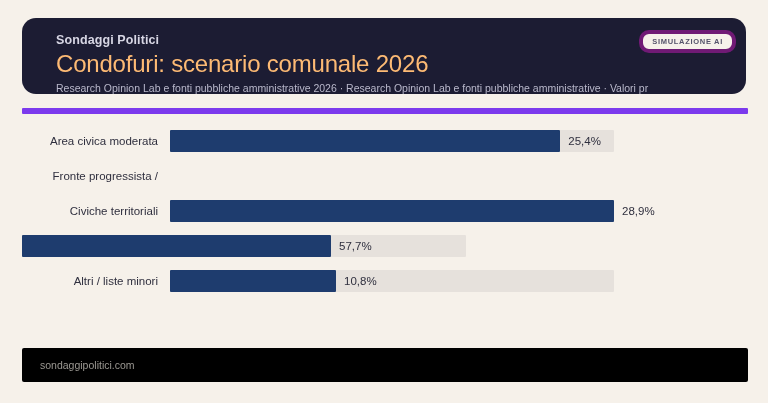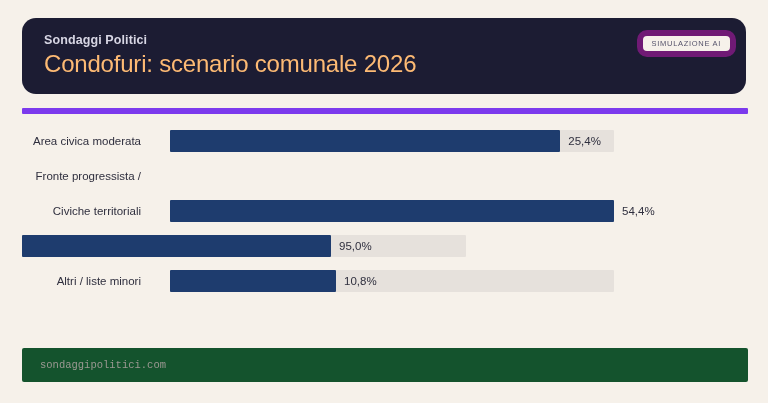--- a/index.html
+++ b/index.html
@@ -24,21 +24,21 @@
   .header-wrap {
     position: absolute;
     left: 22px;
     top: 18px;
     width: 724px;
   }
   .header-card {
     position: relative;
     background: #1c1c33;
     border-radius: 14px;
-    padding: 14px 22px 10px 22px;
+    padding: 14px 22px 10px 34px;
     height: 76px;
     box-sizing: border-box;
     overflow: hidden;
   }
   .kicker {
     color: #d7d6e4;
     font-size: 12.5px;
     font-weight: bold;
     letter-spacing: 0.1px;
     line-height: 16px;
@@ -69,26 +69,26 @@
     top: 108px;
     width: 726px;
     height: 6px;
     background: #7c3aed;
     border-radius: 1px;
   }
   .badge {
     position: absolute;
     right: 10px;
     top: 12px;
-    border: 6px solid #701a75;
+    border: 4px solid #701a75;
     border-radius: 10px;
     background: #f6f1ea;
     color: #55536b;
     font-size: 7.5px;
-    font-weight: normal;
+    font-weight: bold;
     letter-spacing: 0.7px;
     padding: 3px 9px 3px 9px;
     white-space: nowrap;
     z-index: 5;
   }
 
   
   .chart {
     position: absolute;
     left: 22px;
@@ -100,21 +100,21 @@
     position: relative;
     height: 26px;
     margin-bottom: 9px;
     display: flex;
     align-items: center;
   }
   .row-label {
     width: 148px;
     flex: 0 0 148px;
     text-align: right;
-    padding-right: 29px;
+    padding-right: 12px;
     box-sizing: border-box;
     color: #2f2f3e;
     font-size: 11.5px;
     line-height: 14px;
     white-space: nowrap;
     overflow: hidden;
   }
   .track {
     position: relative;
     flex: 0 0 444px;
@@ -140,45 +140,45 @@
     white-space: nowrap;
   }
 
   
   .footer {
     position: absolute;
     left: 22px;
     top: 348px;
     width: 726px;
     height: 34px;
-    background: #14532d;
+    background: #000000;
     border-radius: 2px;
     display: flex;
     align-items: center;
     justify-content: space-between;
     padding: 0 18px;
     box-sizing: border-box;
-    font-family: Liberation Mono, monospace;
   }
   .footer-left, .footer-right {
     color: #9b9892;
     font-size: 10.5px;
     white-space: nowrap;
   }
 </style>
 </head>
 <body>
 
 <div class="poster">
 
   <div class="header-wrap">
     <div class="badge">SIMULAZIONE AI</div>
     <div class="header-card">
       <p class="kicker">Sondaggi Politici</p>
       <h1 class="title">Condofuri: scenario comunale 2026</h1>
+      <p class="subtitle">Research Opinion Lab e fonti pubbliche amministrative 2026 · Research Opinion Lab e fonti pubbliche amministrative · Valori pr</p>
     </div>
   </div>
   <div class="accent-bar"></div>
 
   <div class="chart">
 
     <div class="row">
       <div class="row-label">Area civica moderata</div>
       <div class="track">
         <div class="bar" style="width:87.9%"></div>
@@ -187,28 +187,28 @@
     </div>
 
     <div class="row">
       <div class="row-label">Fronte progressista /</div>
     </div>
 
     <div class="row">
       <div class="row-label">Civiche territoriali</div>
       <div class="track">
         <div class="bar" style="width:100%"></div>
-        <div class="value" style="left:calc(100% + 8px)">54,4%</div>
+        <div class="value" style="left:calc(100% + 8px)">28,9%</div>
       </div>
     </div>
 
     <div class="row">
       <div class="track">
         <div class="bar" style="width:69.6%"></div>
-        <div class="value" style="left:calc(69.6% + 8px)">95,0%</div>
+        <div class="value" style="left:calc(69.6% + 8px)">57,7%</div>
       </div>
     </div>
 
     <div class="row">
       <div class="row-label">Altri / liste minori</div>
       <div class="track">
         <div class="bar" style="width:37.4%"></div>
         <div class="value" style="left:calc(37.4% + 8px)">10,8%</div>
       </div>
     </div>

